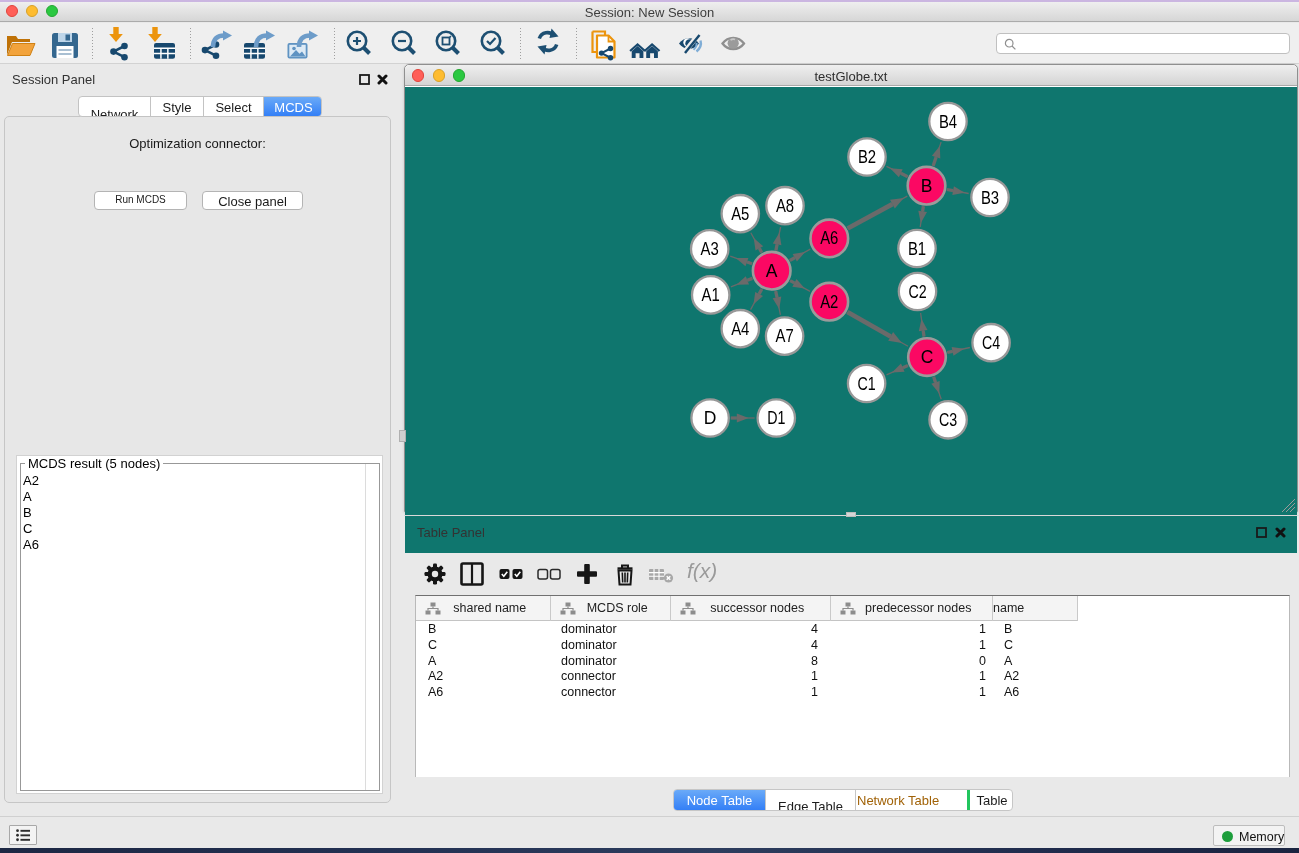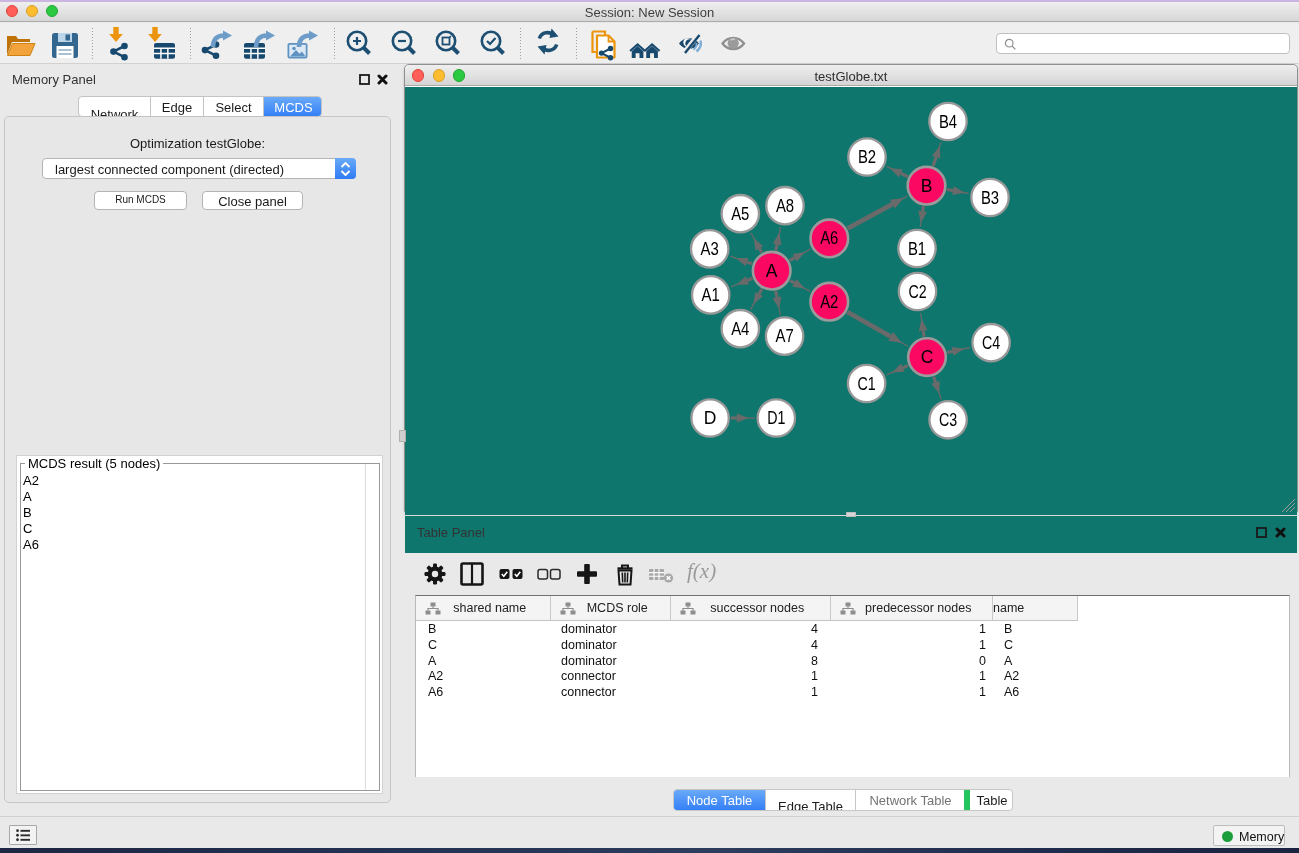--- a/index.html
+++ b/index.html
@@ -152,48 +152,39 @@
     </svg>
   <div class="abs" style="left:996px;top:10px;width:294px;height:21px;background:#fff;border:1px solid #c0c0c0;border-radius:4px">
     <svg width="13" height="13" style="position:absolute;left:7px;top:4px" viewBox="0 0 13 13">
         <circle cx="5.2" cy="5.2" r="3.8" fill="none" stroke="#8e8e8e" stroke-width="1.2"></circle>
         <line x1="8" y1="8" x2="11.4" y2="11.4" stroke="#8e8e8e" stroke-width="1.2"></line>
       </svg>
   </div>
 </div>
 
 <div class="abs" style="left:0;top:64px;width:398px;height:748px">
-  <div class="abs" style="left:12px;top:8px;font-size:13px;color:#333">Memory Panel</div>
+  <div class="abs" style="left:12px;top:8px;font-size:13px;color:#333">Session Panel</div>
   <svg class="abs" style="left:359px;top:10px" width="12" height="11" viewBox="0 0 12 11">
       <rect x="1" y="1" width="9" height="9" fill="none" stroke="#1a1a1a" stroke-width="1.8"></rect>
     </svg>
   <svg class="abs" style="left:377px;top:10px" width="11" height="11" viewBox="0 0 11 11">
       <path d="M2 2 L9 9 M9 2 L2 9" stroke="#111" stroke-width="3" stroke-linecap="round"></path>
     </svg>
 
   <div class="abs" style="left:4px;top:52px;width:387px;height:687px;background:#e7e7e7;border:1px solid #c6c6c6;border-radius:5px"></div>
 
   <div class="abs" style="left:78px;top:32px;width:244px;height:21px;background:#fff;border:1px solid #c3c3c3;border-radius:4px;overflow:hidden">
     <div class="abs" style="left:0;top:0;width:72px;height:21px;border-right:1px solid #c3c3c3;text-align:center;font-size:13px;color:#1c1c1c;padding-top:10px">Network</div>
-    <div class="abs" style="left:72px;top:0;width:53px;height:21px;border-right:1px solid #c3c3c3;text-align:center;font-size:13px;color:#1c1c1c;padding-top:2.5px">Edge</div>
+    <div class="abs" style="left:72px;top:0;width:53px;height:21px;border-right:1px solid #c3c3c3;text-align:center;font-size:13px;color:#1c1c1c;padding-top:2.5px">Style</div>
     <div class="abs" style="left:125px;top:0;width:60px;height:21px;border-right:1px solid #c3c3c3;text-align:center;font-size:13px;color:#1c1c1c;padding-top:2.5px">Select</div>
     <div class="abs" style="left:185px;top:0;width:59px;height:21px;background:linear-gradient(#6aaaf8,#2e7bf6);text-align:center;font-size:13px;color:#fff;padding-top:2.5px">MCDS</div>
   </div>
 
-  <div class="abs" style="left:0;top:72px;width:395px;text-align:center;font-size:13px;color:#1a1a1a">Optimization testGlobe:</div>
-
-  <div class="abs" style="left:42px;top:94px;width:314px;height:21px;background:#fff;border:1px solid #b4b4b4;border-radius:4px">
-    <div class="abs" style="left:12px;top:2.5px;font-size:13px;color:#1a1a1a">largest connected component (directed)</div>
-    <div class="abs" style="right:-1px;top:-1px;width:21px;height:21px;background:linear-gradient(#6aaaf8,#2e7bf6);border-radius:0 4px 4px 0">
-      <svg width="11" height="14" viewBox="0 0 11 14" style="position:absolute;left:5px;top:3.5px">
-          <path d="M1.5 5 L5.5 1 L9.5 5" fill="none" stroke="#fff" stroke-width="1.8" stroke-linejoin="round"></path>
-          <path d="M1.5 9 L5.5 13 L9.5 9" fill="none" stroke="#fff" stroke-width="1.8" stroke-linejoin="round"></path>
-        </svg>
-    </div>
-  </div>
+  <div class="abs" style="left:0;top:72px;width:395px;text-align:center;font-size:13px;color:#1a1a1a">Optimization connector:</div>
+
 
   <div class="abs" style="left:94px;top:127px;width:93px;height:19px;background:#fff;border:1px solid #b4b4b4;border-radius:4px;text-align:center;font-size:10px;color:#1a1a1a;padding-top:1.5px">Run MCDS</div>
   <div class="abs" style="left:202px;top:127px;width:101px;height:19px;background:#fff;border:1px solid #b4b4b4;border-radius:4px;text-align:center;font-size:13px;color:#1a1a1a;padding-top:1.5px">Close panel</div>
 
   <div class="abs" style="left:16px;top:391px;width:367px;height:339px;background:#fff;border:1px solid #d2d2d2">
     <div class="abs" style="left:3px;top:7px;width:360px;height:328px;border:1px solid #989898"></div>
     <div class="abs" style="left:8px;top:0px;background:#fff;font-size:13px;color:#000;padding:0 3px">MCDS result (5 nodes)</div>
     <div class="abs" style="left:347.5px;top:8px;width:1px;height:326px;background:#dcdcdc"></div>
     <div class="abs" style="left:6px;top:17px;font-size:13px;color:#000;line-height:16.1px">A2<br>A<br>B<br>C<br>A6</div>
   </div>
@@ -372,21 +363,21 @@
       </g>
     </svg>
     <svg class="abs" style="left:243.0px;top:41px" width="30" height="26" viewBox="0 0 30 26">
       <g transform="translate(2,8)">
         <rect x="0" y="0" width="15" height="11" rx="1" fill="#a8a8a8"></rect>
         <path d="M0 3.6 L15 3.6 M0 7.2 L15 7.2 M5 0 L5 11 M10 0 L10 11" stroke="#fff" stroke-width="1.1"></path>
       </g>
       <circle cx="21.5" cy="17" r="4.6" fill="#a8a8a8"></circle>
       <path d="M19.7 15.2 L23.3 18.8 M23.3 15.2 L19.7 18.8" stroke="#fff" stroke-width="1.5"></path>
     </svg>
-    <div class="abs" style="left:283px;top:39px;font-family:Liberation Serif, serif;font-style:italic;font-size:21px;color:#9a9a9a"><i>f(x)</i></div>
+    <div class="abs" style="left:283px;top:39px;font-family:Liberation Sans, sans-serif;font-style:italic;font-size:21px;color:#9a9a9a"><i>f(x)</i></div>
 
   <div class="abs" style="left:11px;top:75px;width:875px;height:182px;background:#fff;border-top:1.5px solid #707070;border-left:1px solid #b9b9b9;border-right:1px solid #b9b9b9">
     <div class="abs" style="left:0;top:0;width:662px;height:25px;background:#f4f4f4;border-bottom:1px solid #c4c4c4"></div>
     <div class="abs" style="left:0px;top:0;width:134.5px;height:25px;border-right:1px solid #c9c9c9">
         <div style="text-align:center;font-size:12.5px;color:#222;padding-top:4.5px;padding-left:14px">shared name</div>
         <svg width="16" height="14" viewBox="0 0 16 14" style="position:absolute;left:9px;top:6px">
           <rect x="5.5" y="0.5" width="5" height="4" fill="#8d8d8d"></rect>
           <rect x="0.5" y="8.5" width="5" height="4" fill="#8d8d8d"></rect>
           <rect x="10.5" y="8.5" width="5" height="4" fill="#8d8d8d"></rect>
           <path d="M8 4.5 L8 6.5 M3 8.5 L3 6.5 L13 6.5 L13 8.5" stroke="#8d8d8d" stroke-width="1.2" fill="none"></path>
@@ -457,21 +448,21 @@
           <span style="position:absolute;left:330px;width:72px;text-align:right">1</span>
           <span style="position:absolute;left:500px;width:70px;text-align:right">1</span>
           <span style="position:absolute;left:588px">A6</span>
         </div>
     </div>
   </div>
 
   <div class="abs" style="left:269px;top:269px;width:340px;height:22px;background:#fff;border:1px solid #c6c6c6;border-radius:4px;overflow:hidden">
     <div class="abs" style="left:0;top:0;width:91px;height:22px;background:linear-gradient(#6aaaf8,#2e7bf6);text-align:center;font-size:13px;color:#fff;padding-top:3px">Node Table</div>
     <div class="abs" style="left:91px;top:0;width:91px;height:22px;border-right:1px solid #c6c6c6;border-left:1px solid #c6c6c6;text-align:center;font-size:13px;color:#1c1c1c;padding-top:9px">Edge Table</div>
-    <div class="abs" style="left:183px;top:0;width:113px;height:22px;border-right:6px solid #22c55e;text-align:center;font-size:13px;color:#737373;padding-top:3px">Network Table</div>
+    <div class="abs" style="left:183px;top:0;width:113px;height:22px;border-right:3px solid #22c55e;text-align:left;font-size:13px;color:#a16207;padding-top:3px">Network Table</div>
     <div class="abs" style="left:296px;top:0;width:44px;height:22px;text-align:center;font-size:13px;color:#1c1c1c;padding-top:3px">Table</div>
   </div>
 </div>
 
 <div class="abs" style="left:0;top:816px;width:1299px;height:24px;background:#e9e9e9;border-top:1px solid #d0d0d0">
   <div class="abs" style="left:9px;top:8px;width:28px;height:20px;background:#f3f3f3;border:1px solid #a8a8a8;border-radius:1px">
     <svg width="15" height="13" viewBox="0 0 17 15" style="position:absolute;left:6px;top:3px">
       <circle cx="1.6" cy="2" r="1.6" fill="#2e2e2e"></circle>
         <rect x="5" y="1" width="11" height="2.2" fill="#2e2e2e"></rect>
       <circle cx="1.6" cy="7.2" r="1.6" fill="#2e2e2e"></circle>

